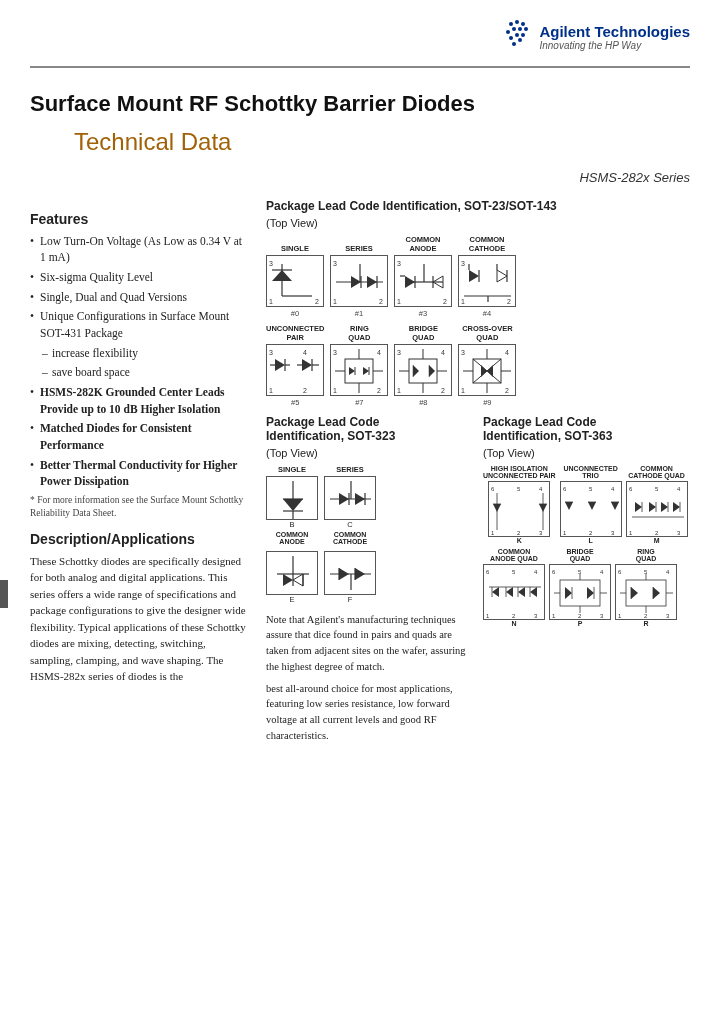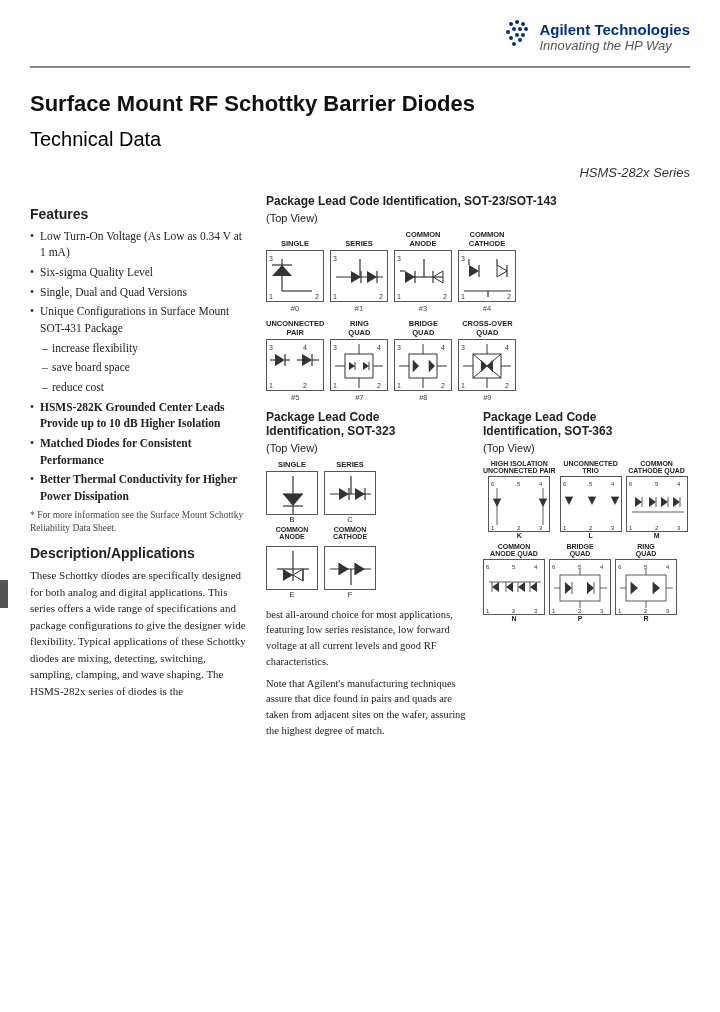--- a/index.html
+++ b/index.html
@@ -24,21 +24,21 @@
     .logo-text {
       text-align: left;
     }
     .logo-text .brand {
       font-size: 15px;
       font-weight: bold;
       color: #003087;
       font-family: Arial, sans-serif;
     }
     .logo-text .tagline {
-      font-size: 13px;
+      font-size: 10px;
       color: #555;
       font-family: Arial, sans-serif;
       font-style: italic;
     }
 
     
     .divider {
       border: none;
       border-top: 2px solid #888;
       margin: 0 30px 12px 30px;
@@ -49,25 +49,26 @@
       padding: 10px 30px 4px 30px;
     }
     .main-title {
       font-size: 22px;
       font-weight: bold;
       font-family: Arial, sans-serif;
       color: #111;
       line-height: 1.25;
     }
     .technical-data {
-      font-size: 20px;
-      font-family: Arial, sans-serif;
-      color: #000000;
+      font-size: 24px;
+      font-family: Arial, sans-serif;
+      color: #a16207;
       margin-top: 10px;
       font-weight: normal;
+      margin-left: 44px;
     }
 
     
     .series-label {
       text-align: right;
       padding: 10px 30px 0 30px;
       font-size: 13px;
       font-style: italic;
       color: #333;
       font-family: Arial, sans-serif;
@@ -256,21 +257,20 @@
 
   <div class="left-col">
     <div class="section-heading first">Features</div>
     <ul class="features-list">
       <li>Low Turn-On Voltage (As Low as 0.34 V at 1 mA)</li>
       <li>Six-sigma Quality Level</li>
       <li>Single, Dual and Quad Versions</li>
       <li>Unique Configurations in Surface Mount SOT-431 Package</li>
       <li class="indent">increase flexibility</li>
       <li class="indent">save board space</li>
-      <li class="indent">reduce cost</li>
       <li><strong>HSMS-282K Grounded Center Leads Provide up to 10 dB Higher Isolation</strong></li>
       <li><strong>Matched Diodes for Consistent Performance</strong></li>
       <li><strong>Better Thermal Conductivity for Higher Power Dissipation</strong></li>
     </ul>
     <div class="footnote">* For more information see the Surface Mount Schottky Reliability Data Sheet.</div>
 
     <div class="section-heading">Description/Applications</div>
     <div class="desc-text">
       These Schottky diodes are specifically designed for both analog and digital applications. This series offers a wide range of specifications and package configurations to give the designer wide flexibility. Typical applications of these Schottky diodes are mixing, detecting, switching, sampling, clamping, and wave shaping. The HSMS-282x series of diodes is the
     </div>
@@ -489,24 +489,24 @@
               <line x1="14" y1="16" x2="14" y2="28" stroke="#333" stroke-width="1.2"></line>
               <polygon points="30,16 40,22 30,28" fill="#333"></polygon>
               <line x1="30" y1="16" x2="30" y2="28" stroke="#333" stroke-width="1.2"></line>
               <line x1="26" y1="38" x2="26" y2="22" stroke="#333" stroke-width="1.2"></line>
             </svg>
             <div class="pkg-label" style="font-weight:normal">F</div>
           </div>
         </div>
 
         <div class="body-text" style="margin-top:6px;">
+          Note that Agilent's manufacturing techniques assure that dice found in pairs and quads are taken from adjacent sites on the wafer, assuring the highest degree of match.
+        </div>
+        <div class="body-text" style="margin-top:6px;">
           best all-around choice for most applications, featuring low series resistance, low forward voltage at all current levels and good RF characteristics.
-        </div>
-        <div class="body-text" style="margin-top:6px;">
-          Note that Agilent's manufacturing techniques assure that dice found in pairs and quads are taken from adjacent sites on the wafer, assuring the highest degree of match.
         </div>
       </div>
 
       <div class="right-lower-right">
         <div class="pkg-section-title">Package Lead Code<br>Identification, SOT-363</div>
         <div class="pkg-subtitle">(Top View)</div>
         <div class="sot363-grid">
 
           <div class="sot363-item">
             <div style="font-size:7px; font-weight:bold; text-align:center; margin-bottom:2px;">HIGH ISOLATION<br>UNCONNECTED PAIR</div>

